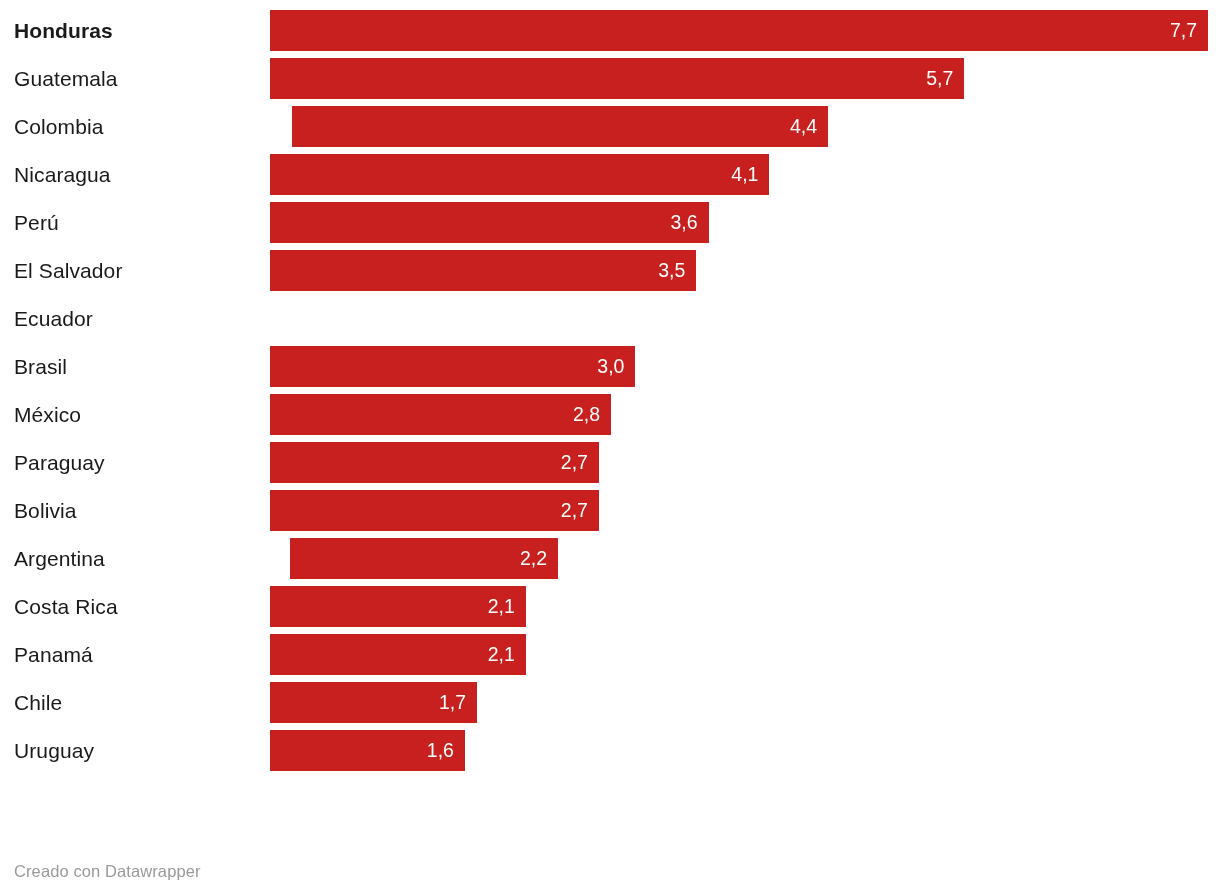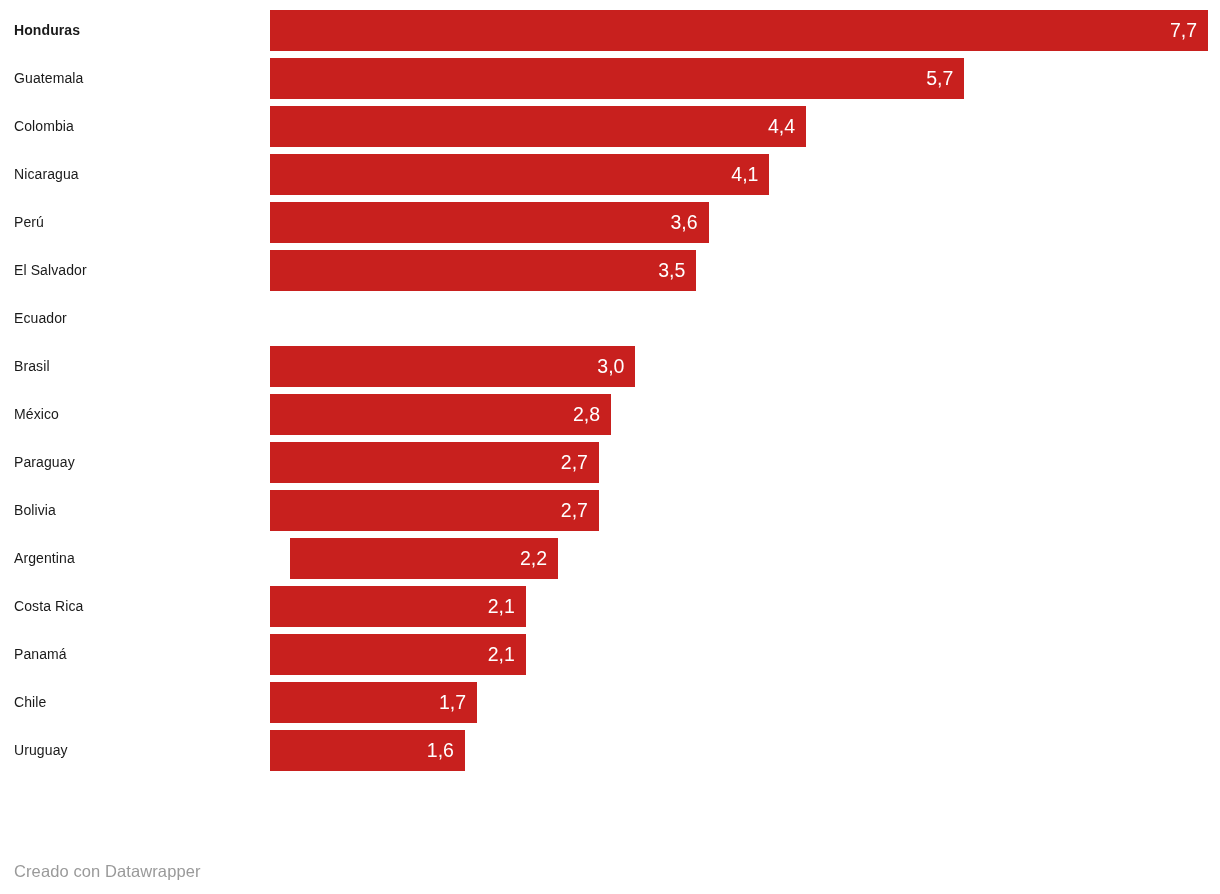--- a/index.html
+++ b/index.html
@@ -31,21 +31,21 @@
     position: relative;
     height: 48px;
     width: 1220px;
   }
   .row-label {
     position: absolute;
     left: 14px;
     top: 0;
     height: 41px;
     line-height: 41px;
-    font-size: 14px;
+    font-size: 21px;
     letter-spacing: 0.1px;
     color: #1a1a1a;
     white-space: nowrap;
   }
   .bar-row.is-highlight .row-label {
     font-weight: bold;
   }
   .bar-track {
     position: absolute;
     left: 270px;
@@ -97,21 +97,21 @@
         <div class="row-label" style="height: 41px; line-height: 41px;">Guatemala</div>
         <div class="bar-track" style="left: 270px; height: 41px;">
           <div class="bar-fill" style="width: 694.364px; height: 41px; background: rgb(200, 32, 30);">
             <span class="bar-value" style="line-height: 41px;">5,7</span>
           </div>
         </div>
       </div>
       <div class="bar-row" style="height: 48px; padding-left: 27px;">
         <div class="row-label" style="height: 41px; line-height: 41px;">Colombia</div>
         <div class="bar-track" style="left: 270px; height: 41px;">
-          <div class="bar-fill" style="width: 536px; height: 41px; background: rgb(200, 32, 30);">
+          <div class="bar-fill" style="width: 536px; height: 41px; background: rgb(200, 32, 30); margin-left: 22px;">
             <span class="bar-value" style="line-height: 41px;">4,4</span>
           </div>
         </div>
       </div>
       <div class="bar-row" style="height: 48px;">
         <div class="row-label" style="height: 41px; line-height: 41px;">Nicaragua</div>
         <div class="bar-track" style="left: 270px; height: 41px;">
           <div class="bar-fill" style="width: 499.455px; height: 41px; background: rgb(200, 32, 30);">
             <span class="bar-value" style="line-height: 41px;">4,1</span>
           </div>

